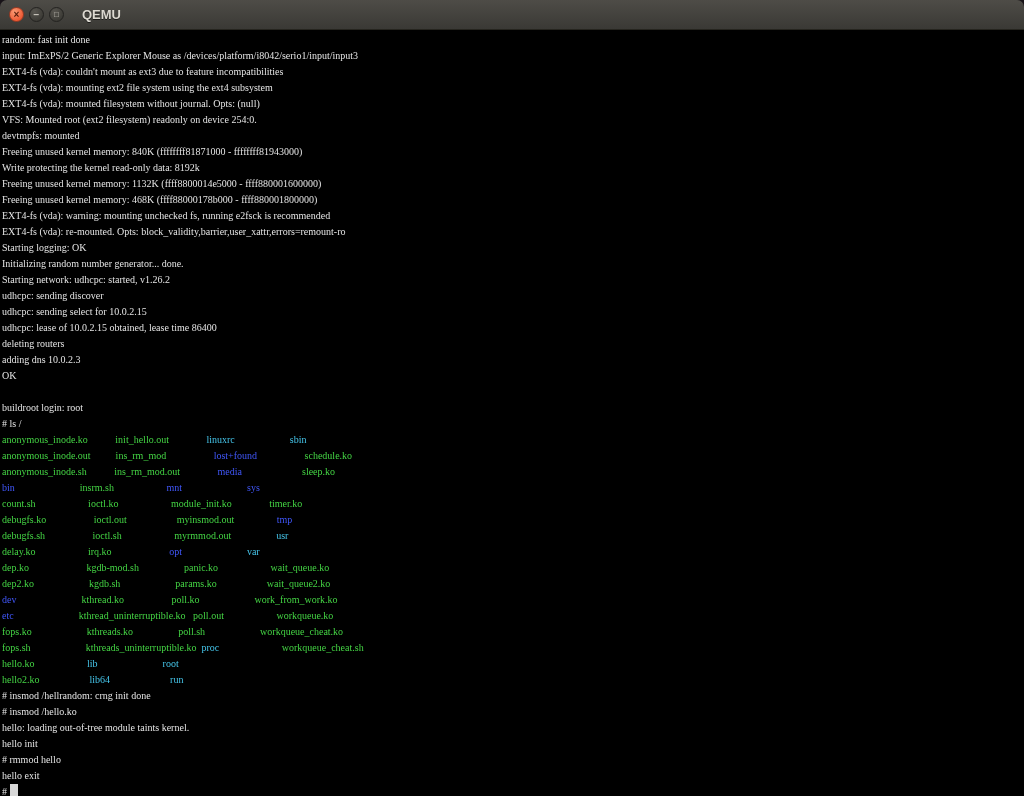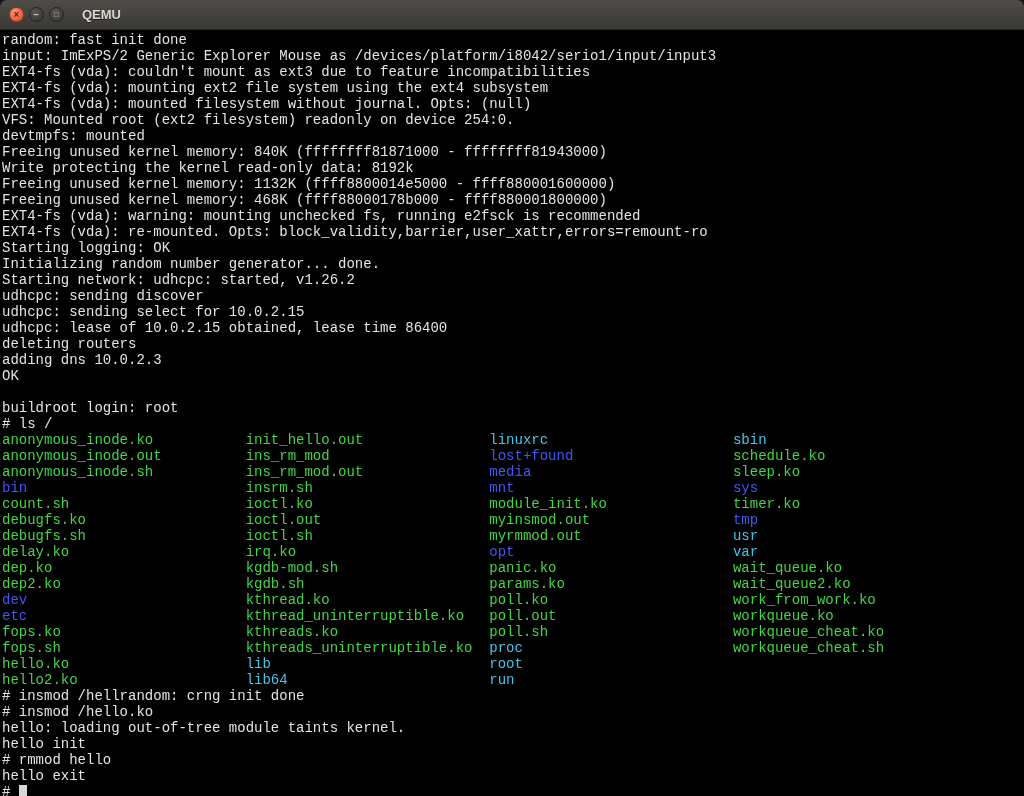--- a/index.html
+++ b/index.html
@@ -44,22 +44,22 @@
     color: #dcd8d0;
     font: bold 13px "Liberation Sans", sans-serif;
     margin-left: 13px;
     text-shadow: 0 1px 0 rgba(0,0,0,.55);
   }
   .terminal {
     flex: 1 1 auto;
     background: #000000;
     color: #e4e4e4;
     padding: 2px 0 0 2px;
-    font-family: Liberation Mono, monospace;
-    font-size: 14px;
+    font-family: Liberation Serif, serif;
+    font-size: 10px;
     line-height: 16px;
     white-space: pre;
     overflow: hidden;
   }
   .line { height: 16px; }
   .cursor {
     display: inline-block;
     width: 8px; height: 13px;
     background: #d8d8d8;
     vertical-align: -2px;

